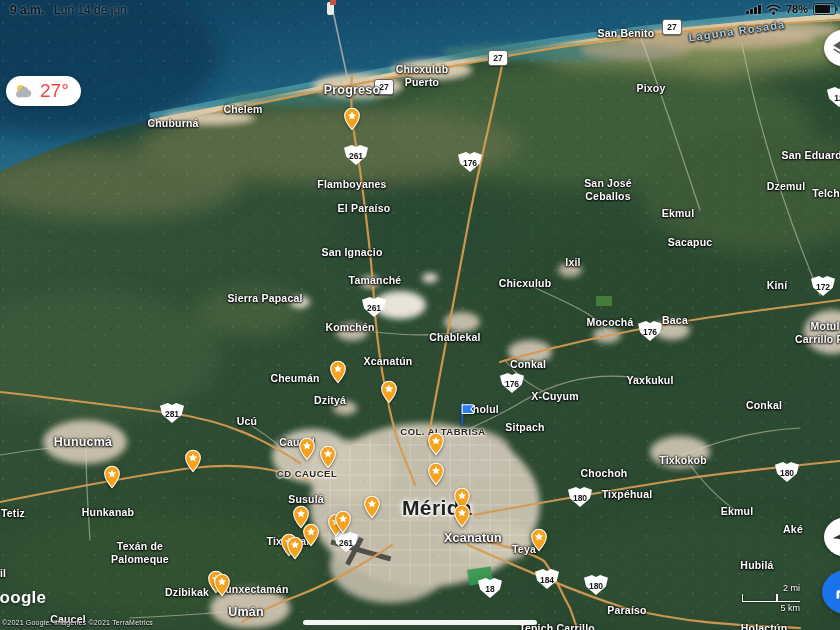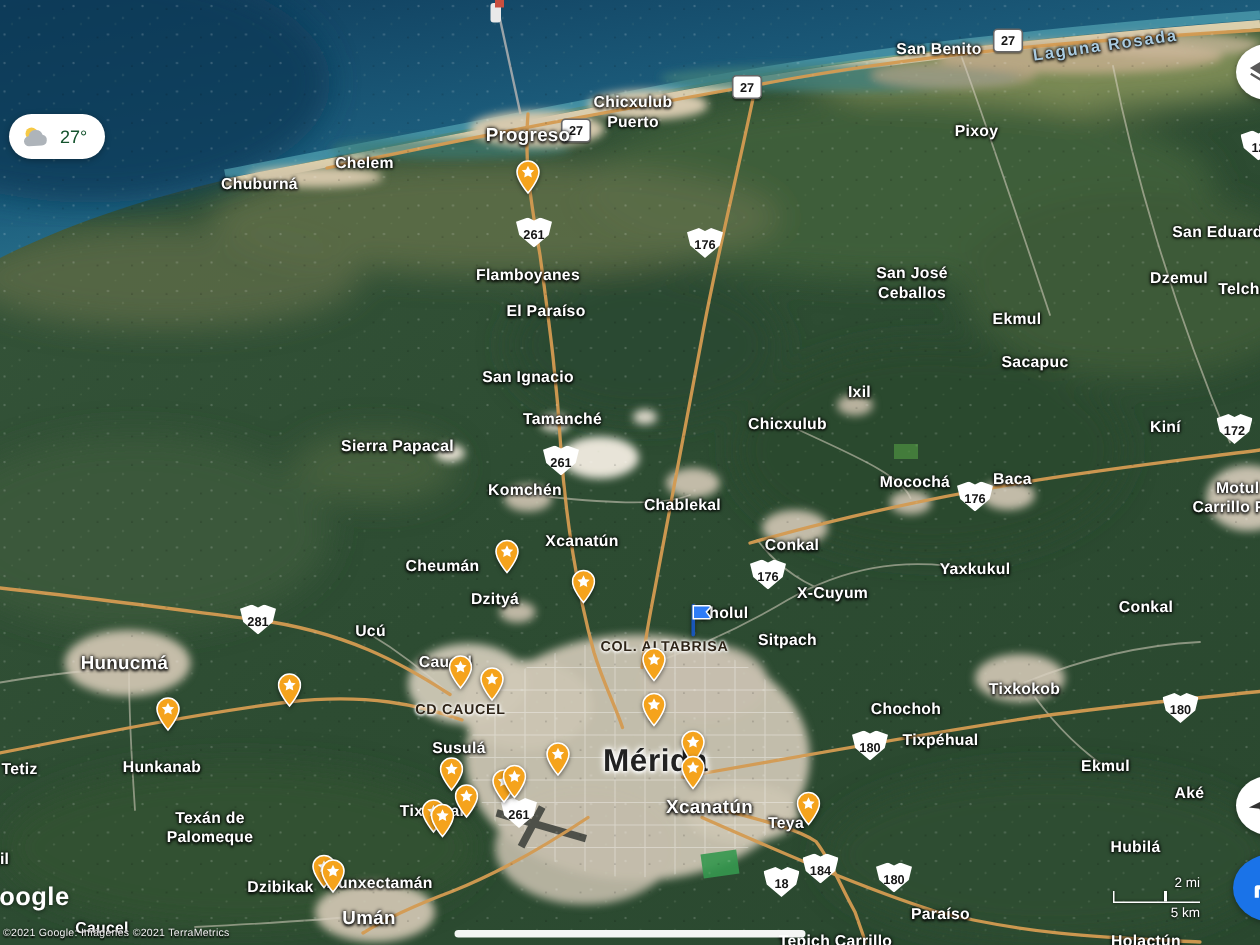--- a/index.html
+++ b/index.html
@@ -34,21 +34,21 @@
   .divider{width:1px;height:20px;background:#e8eaed;margin:0 7px 0 5px;}
   .avatar{width:28px;height:28px;border-radius:50%;margin-right:5px;cursor:pointer;position:relative;
           background:conic-gradient(#EA4335 0 25%,#FBBC04 25% 50%,#34A853 50% 75%,#4285F4 75% 100%);
           display:flex;align-items:center;justify-content:center;}
   .avatar .core{width:22px;height:22px;border-radius:50%;border:2px solid #fff;
           background:radial-gradient(circle at 50% 35%,#d99a5b 0 28%,#8d4a2f 30% 100%);}
 
   
   .weather{position:absolute;left:6px;top:76px;height:30px;padding:0 12px 0 8px;background:#fff;border-radius:15px;
            box-shadow:0 1px 4px rgba(0,0,0,.3);display:flex;align-items:center;gap:5px;z-index:30;cursor:pointer;}
-  .weather span{font-size:12px;color:#14532d;}
+  .weather span{font-size:19px;color:#ef4444;}
 
   
   .rbtn{position:absolute;border-radius:50%;box-shadow:0 1px 4px rgba(0,0,0,.35);z-index:30;cursor:pointer;
         display:flex;align-items:center;}
   .layers{left:824px;top:29px;width:38px;height:38px;background:#fff;padding-left:7px;}
   .navbtn{left:824px;top:517px;width:40px;height:40px;background:#fff;padding-left:7px;}
   .dirbtn{left:822px;top:569px;width:46px;height:46px;background:#1a73e8;padding-left:9px;}
 
   
   .scale{position:absolute;left:742px;top:583px;width:58px;z-index:25;color:#fff;font-size:9px;
@@ -224,20 +224,45 @@
       <path d="M0,392 C55,398 115,406 170,413 C230,421 268,442 300,463"></path>
       <path d="M0,502 C60,490 130,476 192,468 C245,462 280,470 308,480"></path>
       <path d="M455,518 C530,505 610,490 690,478 C740,471 790,466 840,461"></path>
       <path d="M468,545 C520,568 575,592 625,608 C690,624 740,625 800,628"></path>
       <path d="M482,540 C512,548 532,553 544,561 C554,574 560,590 570,608 L577,628"></path>
       <path d="M392,545 C362,565 332,582 302,594 C278,603 258,612 242,622"></path>
     </g>
     <rect width="840" height="630" fill="url(#noise)"></rect>
   </svg>
 
+  <div class="statusbar">
+    <div class="st-left">
+      <b>9 a.m.</b><span>Lun 14 de jun</span>
+    </div>
+    <div class="st-right">
+      <span class="sig">
+        <i style="height:3px"></i>
+          <i style="height:5px"></i>
+          <i style="height:7px"></i>
+          <i style="height:9px"></i>
+      </span>
+      <svg width="15" height="11" viewBox="0 0 15 11" style="filter:drop-shadow(0 0 1px rgba(255,255,255,.7))">
+        <g stroke="#0d0d0d" stroke-width="1.6" fill="none" stroke-linecap="round">
+          <path d="M1.2 3.8a9.2 9.2 0 0112.6 0"></path>
+            <path d="M3.6 6.3a5.8 5.8 0 017.8 0"></path>
+        </g>
+          <circle cx="7.5" cy="9.3" r="1.5" fill="#0d0d0d"></circle>
+      </svg>
+      <span class="pct">78%</span>
+      <span class="batt">
+          <i></i>
+          <u></u>
+        </span>
+    </div>
+  </div>
 
 
   <div class="weather">
     <svg width="21" height="16" viewBox="0 0 21 16">
       <circle cx="7" cy="6" r="4" fill="#f6c945"></circle>
       <path d="M5.5 14.5a3.3 3.3 0 01-.4-6.6 4.8 4.8 0 019.3-1 3.6 3.6 0 01-.5 7.1z" fill="#aeb4ba"></path>
     </svg>
     <span>27°</span>
   </div>
 
@@ -345,21 +370,21 @@
       <div class="shield fed" style="left: 823px; top: 286px;">172</div>
       <div class="shield fed" style="left: 374px; top: 307px;">261</div>
       <div class="shield fed" style="left: 650px; top: 331px;">176</div>
       <div class="shield fed" style="left: 512px; top: 383px;">176</div>
       <div class="shield fed" style="left: 172px; top: 413px;">281</div>
       <div class="shield fed" style="left: 787px; top: 472px;">180</div>
       <div class="shield fed" style="left: 580px; top: 497px;">180</div>
       <div class="shield fed" style="left: 346px; top: 542px;">261</div>
       <div class="shield fed" style="left: 547px; top: 579px;">184</div>
       <div class="shield fed" style="left: 596px; top: 585px;">180</div>
-      <div class="shield fed" style="left: 521px; top: 588px;">18</div>
+      <div class="shield fed" style="left: 490px; top: 588px;">18</div>
       <div class="pin" style="left: 352px; top: 135px;"><svg width="16" height="24" viewBox="0 0 24 34">
           <path d="M12 1C5.9 1 1 5.9 1 12c0 8.2 11 21 11 21s11-12.8 11-21C23 5.9 18.1 1 12 1z" fill="#F5A31C" stroke="#ffffff" stroke-width="1.6"></path>
           <path d="M12 5.8l1.9 3.9 4.3.6-3.1 3 .7 4.2-3.8-2-3.8 2 .7-4.2-3.1-3 4.3-.6z" fill="#fff"></path>
         </svg></div>
       <div class="pin" style="left: 338px; top: 388px;"><svg width="16" height="24" viewBox="0 0 24 34">
           <path d="M12 1C5.9 1 1 5.9 1 12c0 8.2 11 21 11 21s11-12.8 11-21C23 5.9 18.1 1 12 1z" fill="#F5A31C" stroke="#ffffff" stroke-width="1.6"></path>
           <path d="M12 5.8l1.9 3.9 4.3.6-3.1 3 .7 4.2-3.8-2-3.8 2 .7-4.2-3.1-3 4.3-.6z" fill="#fff"></path>
         </svg></div>
       <div class="pin" style="left: 389px; top: 408px;"><svg width="16" height="24" viewBox="0 0 24 34">
           <path d="M12 1C5.9 1 1 5.9 1 12c0 8.2 11 21 11 21s11-12.8 11-21C23 5.9 18.1 1 12 1z" fill="#F5A31C" stroke="#ffffff" stroke-width="1.6"></path>

